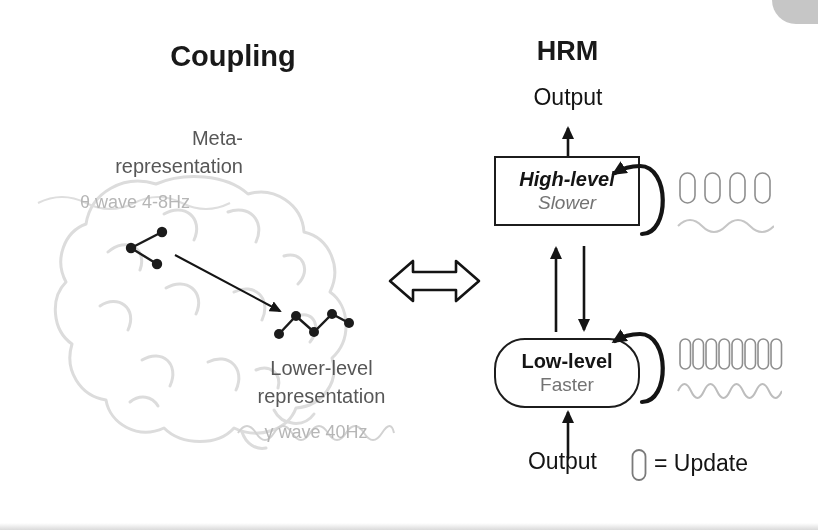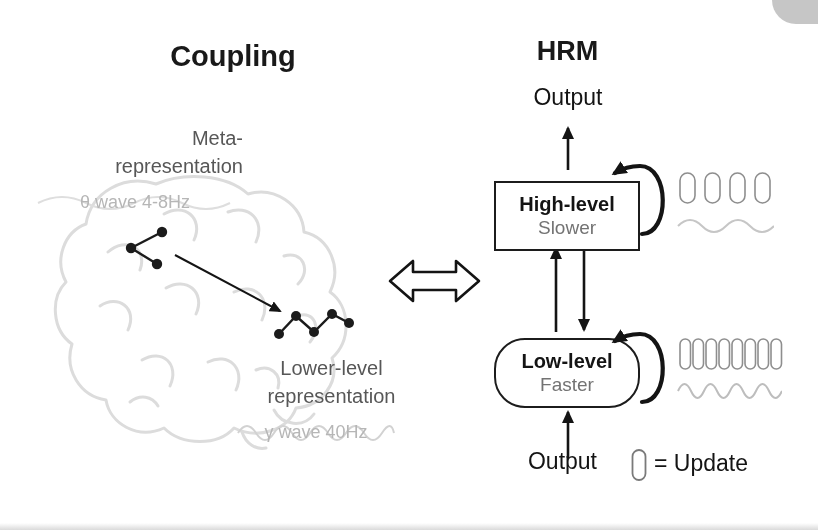--- a/index.html
+++ b/index.html
@@ -25,21 +25,21 @@
 
   .left-title{
     left:88px;top:34px;width:290px;
     font-size:29px;font-weight:700;line-height:44px;color:#191919;
   }
   .meta-label{
     left:28px;top:124px;width:215px;
     font-size:20px;line-height:28px;color:#575757;z-index:3;text-align:right;
   }
   .lower-label{
-    left:224px;top:354px;width:215px;
+    left:214px;top:354px;width:215px;
     font-size:20px;line-height:28px;color:#575757;z-index:3;
   }
   .wave-label{
     font-size:18px;color:#b6b6b6;z-index:3;
   }
   .theta-label{left:50px;top:192px;width:170px;}
   .gamma-label{left:246px;top:422px;width:140px;}
 
   .brain-icon{left:46px;top:156px;z-index:1;}
   .theta-wave-icon{left:36px;top:190px;z-index:1;}
@@ -56,21 +56,21 @@
   .output-label{left:508px;top:84px;width:120px;font-size:23px;color:#141414;}
   .input-label{left:500px;top:448px;width:125px;font-size:23px;color:#141414;}
   .legend-label{left:654px;top:450px;font-size:23px;color:#141414;}
 
   .module-box{
     width:146px;height:70px;
     border:2.5px solid #1c1c1c;background:#ffffff;
     display:flex;flex-direction:column;align-items:center;justify-content:center;
     gap:1px;z-index:2;box-sizing:border-box;
   }
-  .high-box{left:494px;top:181px;}
+  .high-box{left:494px;top:156px;font-style:italic;}
   .low-box{left:494px;top:338px;border-radius:31px;}
   .module-title{font-size:20px;font-weight:700;color:#141414;}
   .module-sub{font-size:19px;color:#737373;}
 
   .output-arrow-icon{left:553px;top:118px;}
   .input-arrow-icon{left:553px;top:408px;}
   .inter-arrows-icon{left:534px;top:240px;}
   .loop-high-icon{left:596px;top:152px;z-index:5;}
   .loop-low-icon{left:596px;top:320px;z-index:5;}
 

